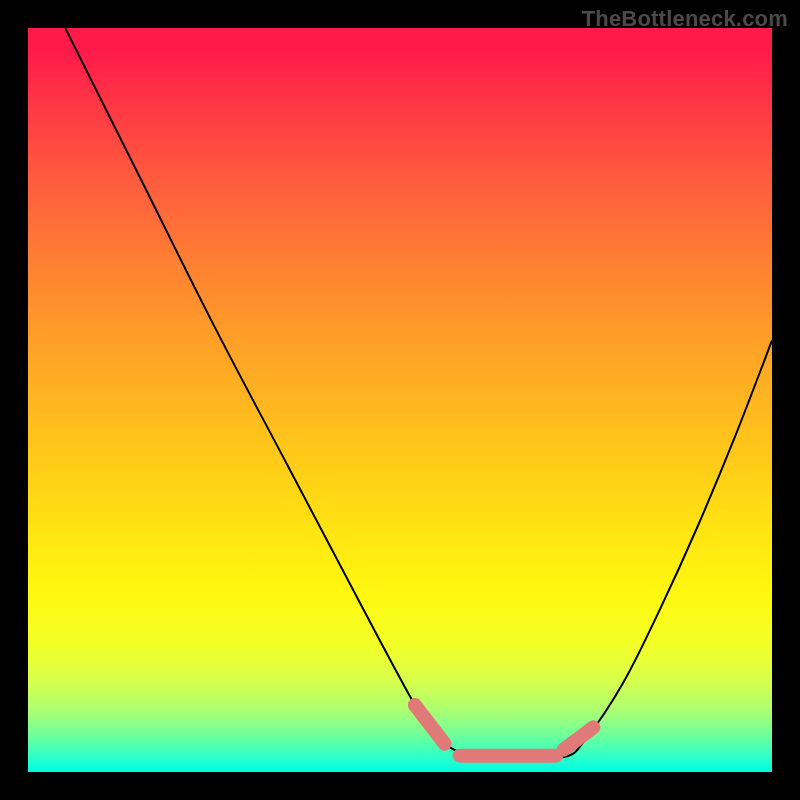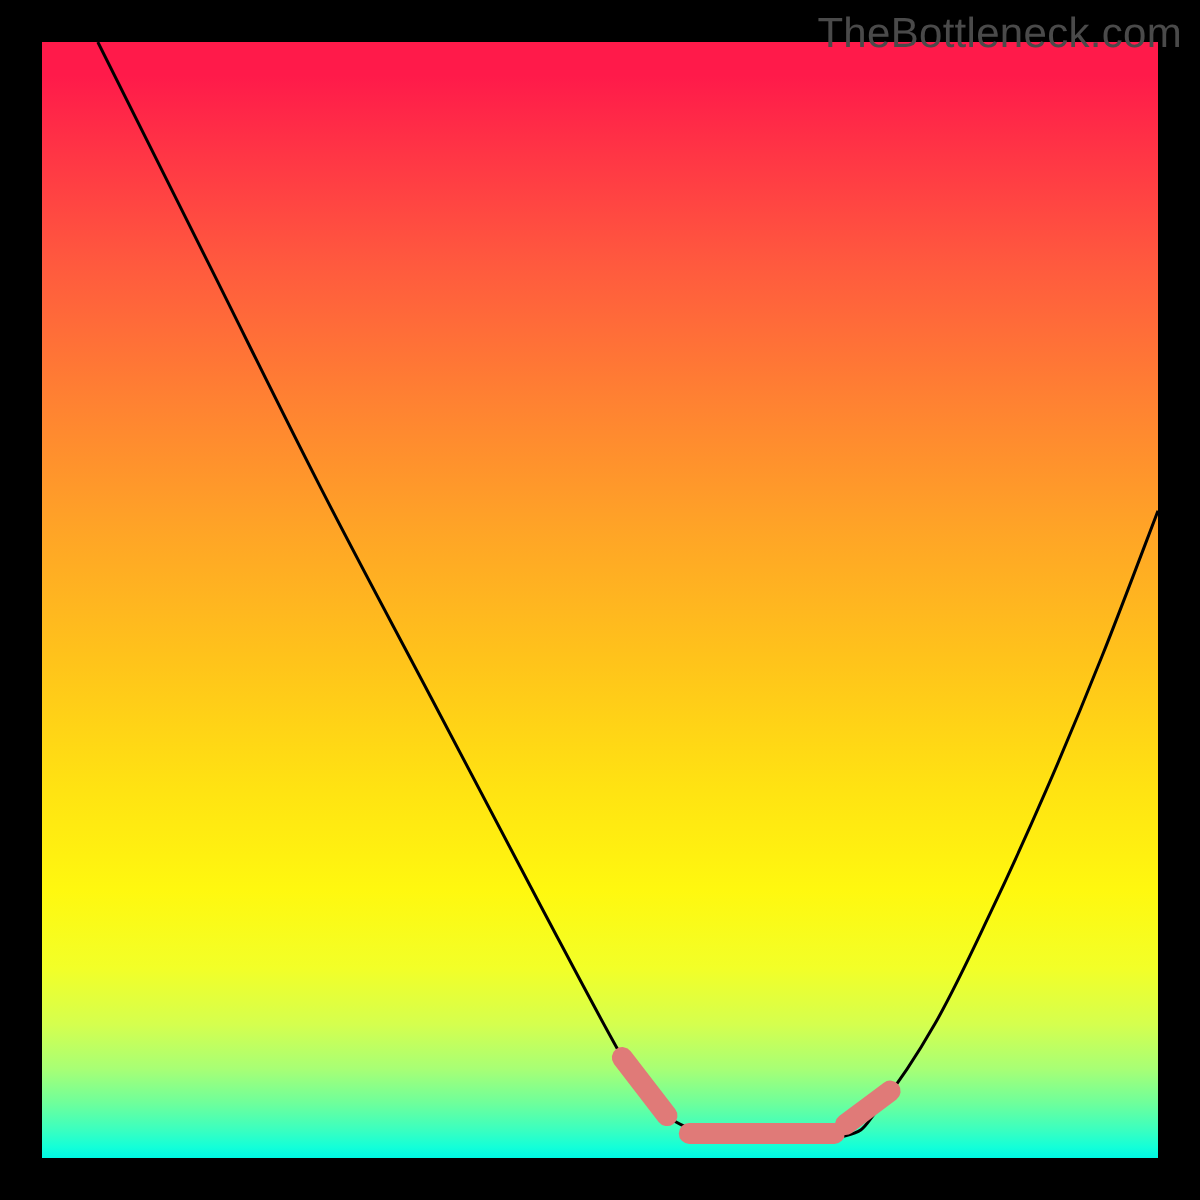--- a/index.html
+++ b/index.html
@@ -9,22 +9,22 @@
     background: #000;
     position: relative;
     overflow: hidden;
     font-family: Arial, sans-serif;
   }
   .watermark {
     position: absolute;
     top: 6px;
     right: 12px;
     color: #4a4a4a;
-    font-size: 28px;
-    font-weight: 400;
+    font-size: 22px;
+    font-weight: 700;
     z-index: 10;
     letter-spacing: 0.2px;
   }
   .chart-area {
     position: absolute;
     left: 28px;
     top: 28px;
     width: 744px;
     height: 744px;
   }

